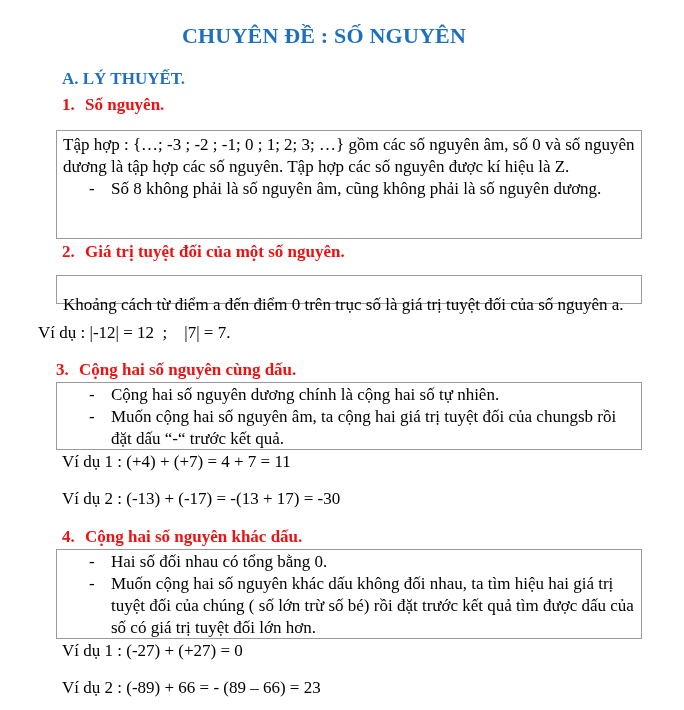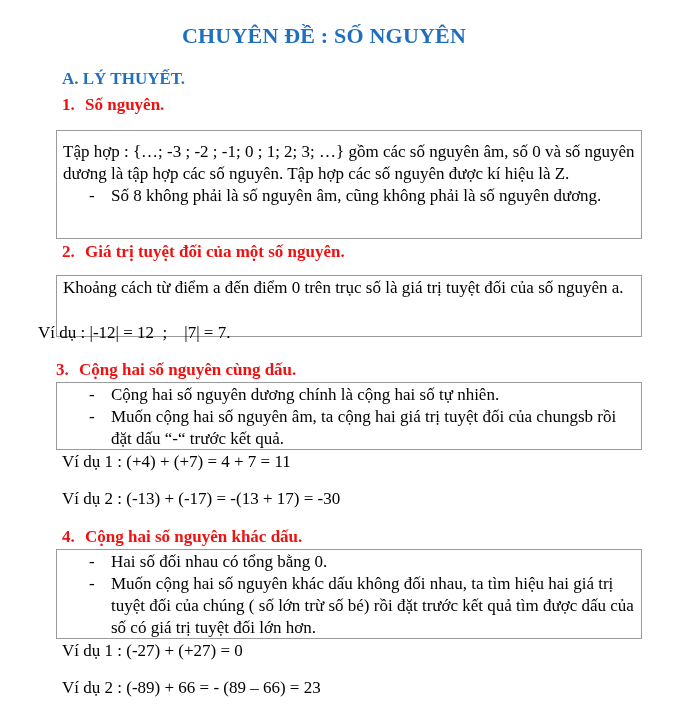--- a/index.html
+++ b/index.html
@@ -63,32 +63,32 @@
 </head>
 <body>
 
 <div class="abs title">CHUYÊN ĐỀ : SỐ NGUYÊN</div>
 
 <div class="abs part-heading" style="left:62px; top:68px;">A. LÝ THUYẾT.</div>
 
 <div class="abs sec-heading" style="left:62px; top:94px;">
   <span class="num">1.</span><span>Số nguyên.</span>
 </div>
-<div class="abs box" style="left:56px; top:130px; width:586px; height:109px; padding-top:10px;">
+<div class="abs box" style="left:56px; top:130px; width:586px; height:109px; padding-top:3px;">
   <p class="para">Tập hợp : {…; -3 ; -2 ; -1; 0 ; 1; 2; 3; …} gồm các số nguyên âm, số 0 và số nguyên dương là tập hợp các số nguyên. Tập hợp các số nguyên được kí hiệu là Z.</p>
   <div class="bullet">
     <span class="dash">-</span>
     <span>Số 8 không phải là số nguyên âm, cũng không phải là số nguyên dương.</span>
   </div>
 </div>
 
 <div class="abs sec-heading" style="left:62px; top:241px;">
   <span class="num">2.</span><span>Giá trị tuyệt đối của một số nguyên.</span>
 </div>
-<div class="abs box" style="left:56px; top:275px; width:586px; height:62px; padding-top:1px;">
+<div class="abs box" style="left:56px; top:275px; width:586px; height:29px; padding-top:18px;">
   <p class="para">Khoảng cách từ điểm a đến điểm 0 trên trục số là giá trị tuyệt đối của số nguyên a.</p>
 </div>
 <div class="abs example" style="left:38px; top:322px;">Ví dụ : |-12| = 12  ;    |7| = 7.</div>
 
 <div class="abs sec-heading" style="left:56px; top:359px;">
   <span class="num">3.</span><span>Cộng hai số nguyên cùng dấu.</span>
 </div>
 <div class="abs box" style="left:56px; top:382px; width:586px; height:68px; padding-top:1px;">
   <div class="bullet">
     <span class="dash">-</span>

